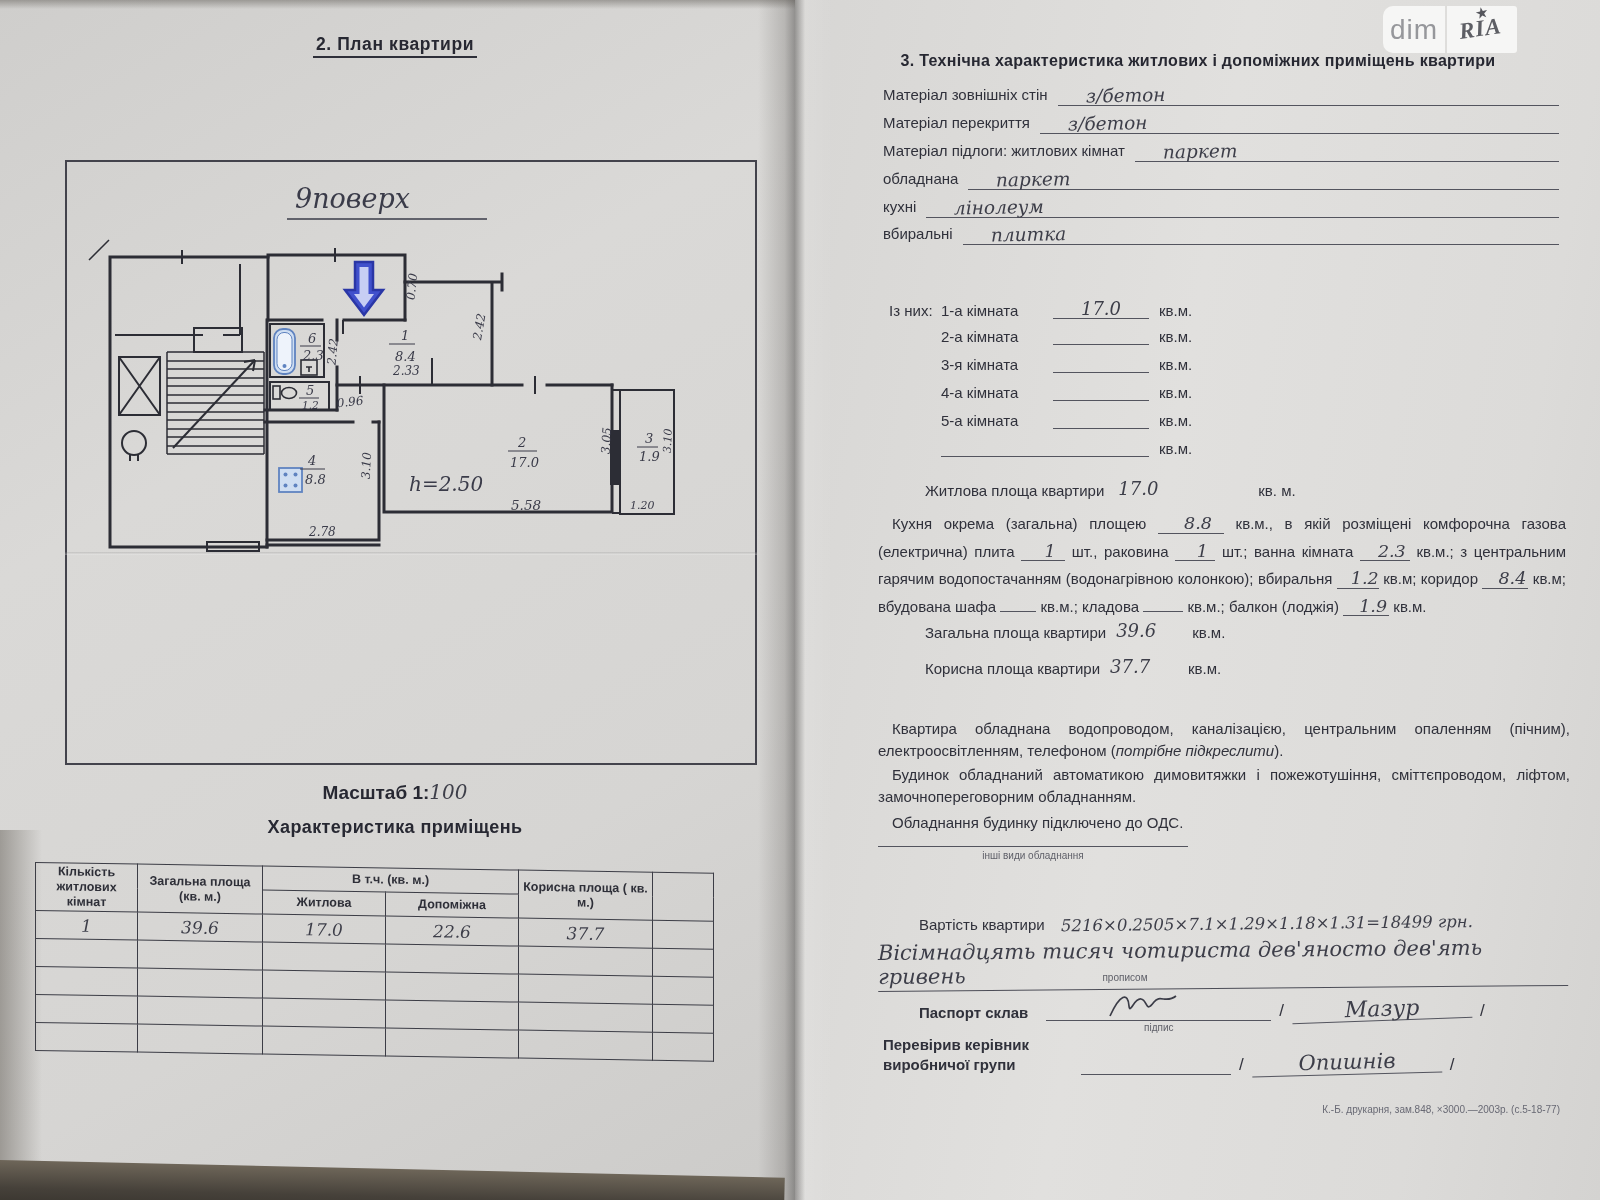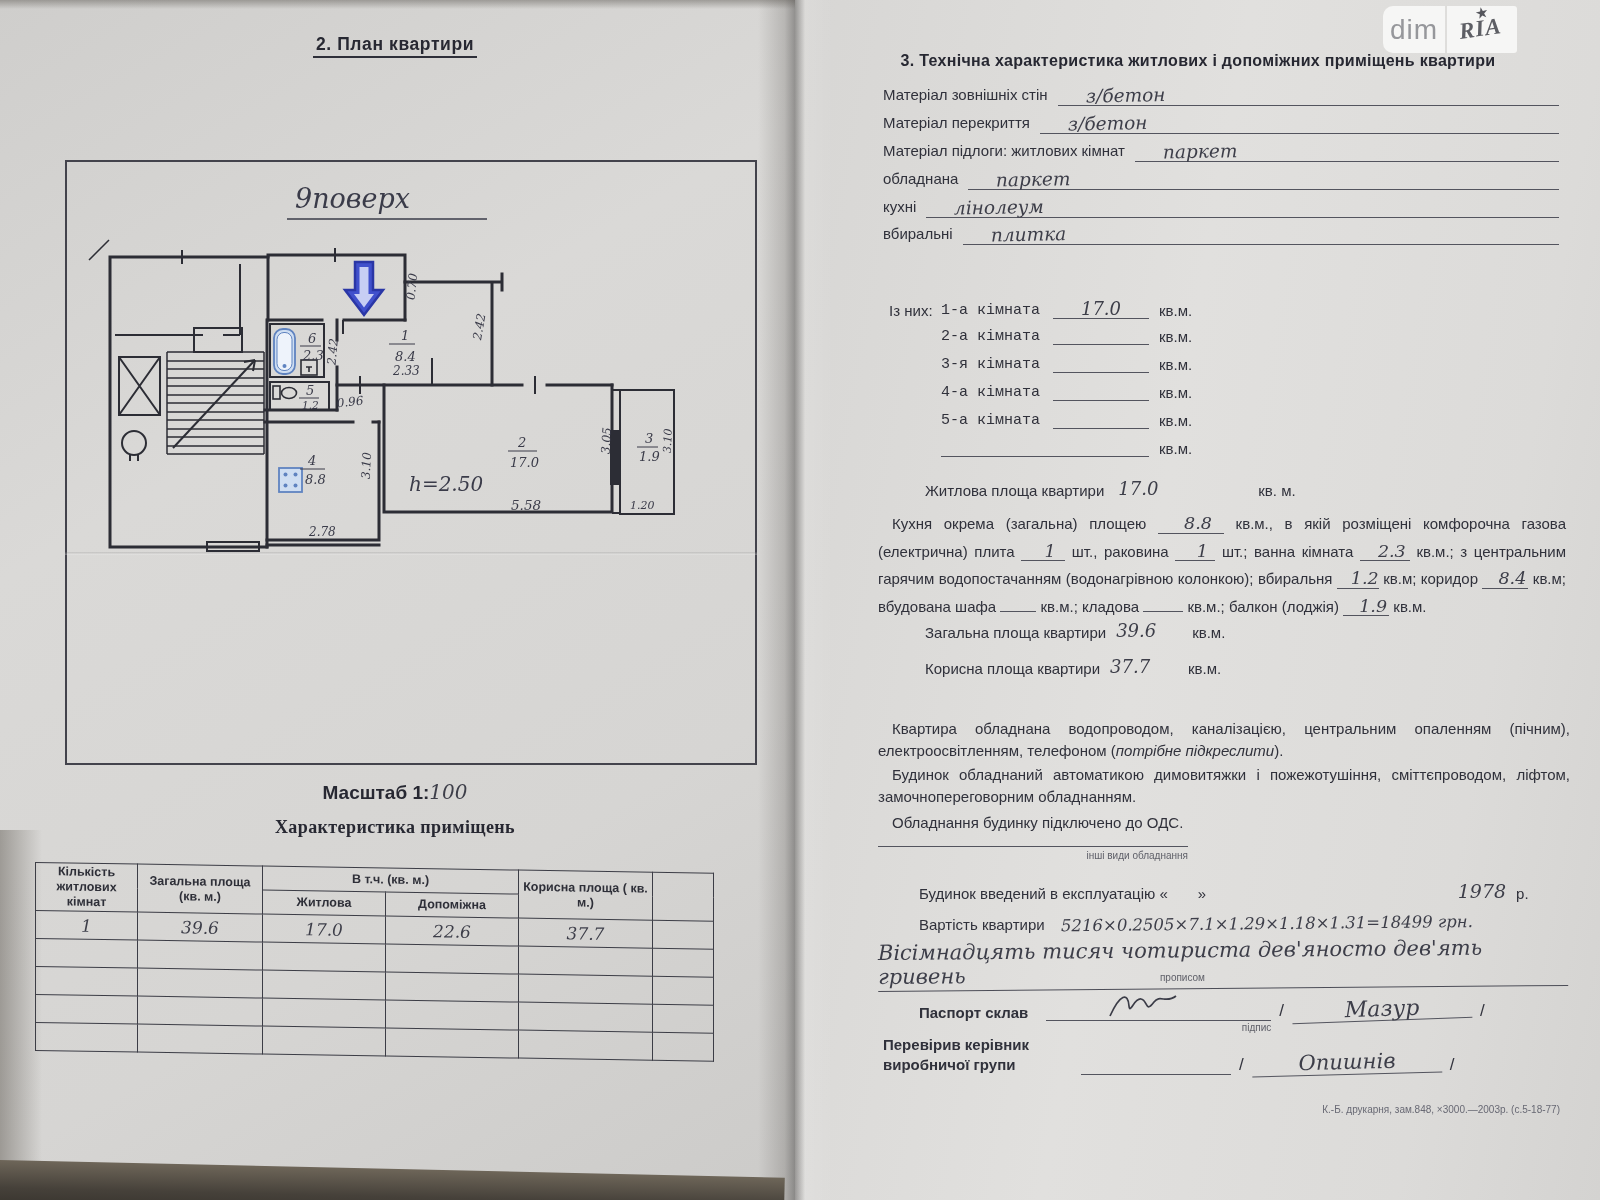--- a/index.html
+++ b/index.html
@@ -22,21 +22,21 @@
   .hw{font-family:"DejaVu Serif",serif;font-style:italic;color:#3d3e49;}
   .abs{position:absolute;}
 
   
   .lp-title{position:absolute;left:0;top:34px;width:790px;text-align:center;}
   .lp-title span{display:inline-block;border-bottom:2px solid #2e2f39;padding:0 3px 1px 3px;
         font-size:17.5px;font-weight:bold;letter-spacing:.6px;color:#272832;}
   .plan-frame{position:absolute;left:65px;top:160px;width:692px;height:605px;border:2px solid #43434c;box-sizing:border-box;}
   .scale-line{position:absolute;left:0;top:780px;width:790px;text-align:center;font-size:19px;font-weight:bold;color:#272832;}
   .scale-line .hw{font-weight:normal;font-size:20px;}
-  .tbl-title{position:absolute;left:0;top:817px;width:790px;text-align:center;font-size:18px;font-weight:bold;letter-spacing:.4px;color:#272832;font-family:Liberation Serif, serif;}
+  .tbl-title{position:absolute;left:0;top:817px;width:790px;text-align:center;font-size:18px;font-weight:bold;letter-spacing:.4px;color:#272832;}
   table.spec{position:absolute;left:35px;top:862px;width:678px;border-collapse:collapse;table-layout:fixed;
         transform:skewY(.9deg);transform-origin:left top;}
   table.spec th,table.spec td{border:1.5px solid #3c3d46;padding:1px 3px;}
   table.spec th{font-size:12.5px;font-weight:600;color:#2e2f38;line-height:1.2;text-align:center;}
   table.spec td{height:25px;}
   td.v{font-family:"DejaVu Serif",serif;font-style:italic;font-size:17px;color:#3d3e49;text-align:center;}
 
   
   .pl{font-family:"DejaVu Serif",serif;font-style:italic;fill:#3a3b49;}
   .dim{font-size:12px;}
@@ -47,25 +47,25 @@
         font-size:16px;font-weight:bold;color:#272832;letter-spacing:.3px;}
   .mat-row{position:absolute;left:88px;width:676px;display:flex;align-items:flex-start;height:22px;}
   .mat-row .lbl{white-space:nowrap;padding-right:10px;}
   .line-fill{flex:1;border-bottom:1.6px solid #53545e;display:flex;align-items:flex-end;}
   .line-fill .val{padding-left:28px;font-size:18.5px;line-height:1.05;transform:rotate(-1deg);}
   .para{position:absolute;left:83px;text-align:justify;line-height:21.5px;text-indent:14px;}
   .ib{display:inline-block;border-bottom:1.6px solid #53545e;text-align:center;
       font-family:"DejaVu Serif",serif;font-style:italic;font-size:17.5px;color:#3d3e49;line-height:1;}
   .room-row{position:absolute;left:94px;display:flex;align-items:flex-end;}
   .room-row .prefix{width:52px;}
-  .room-row .rlabel{width:112px;font-family:Liberation Mono, monospace;}
+  .room-row .rlabel{width:112px;}
   .room-row .rblank{width:96px;border-bottom:1.6px solid #53545e;text-align:center;font-size:18px;line-height:1;}
   .room-row .unit{padding-left:10px;}
   .area-row{position:absolute;left:94px;display:flex;align-items:flex-end;margin-left:36px;}
-  .caption{font-size:10px;color:#5e5f68;text-align:right;}
+  .caption{font-size:10px;color:#5e5f68;text-align:center;}
   .slash{font-size:17px;color:#33343e;padding:0 8px;}
   .sigline{border-bottom:1.6px solid #53545e;position:relative;display:inline-block;}
   .footer{position:absolute;left:400px;top:1104px;width:365px;text-align:right;font-size:10px;color:#686974;}
 
   
   .wm{position:absolute;left:588px;top:6px;display:flex;}
   .wm-dim{width:62px;height:47px;background:rgba(251,251,250,.82);border-radius:10px 0 0 10px;
       display:flex;align-items:center;justify-content:center;font-size:28px;color:#96979b;letter-spacing:1px;}
   .wm-ria{width:70px;height:47px;background:rgba(251,251,250,.82);border-radius:0 3px 3px 0;margin-left:2px;position:relative;}
   .wm-ria .ria{position:absolute;left:12px;top:10px;font-family:"Liberation Serif",serif;font-style:italic;font-weight:bold;
@@ -401,27 +401,20 @@
       <span>Квартира обладнана водопроводом, каналізацією, центральним опаленням (пічним), електроосвітленням, телефоном (</span><span style="font-style:italic">потрібне підкреслити</span><span>).</span>
     </div>
 
     <div class="para pr" style="top:764px;width:692px">Будинок обладнаний автоматикою димовитяжки і пожежотушіння, сміттєпроводом, ліфтом, замочнопереговорним обладнанням.</div>
 
     <div class="para pr" style="top:812px;width:692px">Обладнання будинку підключено до ОДС.</div>
 
     <div class="abs" style="left:83px;top:826px;width:310px;height:20px;border-bottom:1.6px solid #53545e"></div>
     <div class="abs caption" style="left:83px;top:850px;width:310px">інші види обладнання</div>
 
-    <div class="area-row pr" style="left:88px;top:880px">
-      <span>Будинок введений в експлуатацію «</span>
-      <span class="rblank" style="width:30px"></span>
-      <span>»</span>
-      <span class="rblank hw" style="width:300px;text-align:right;padding-right:10px;font-size:19px">1978</span>
-      <span class="unit">р.</span>
-    </div>
 
     <div class="area-row pr" style="left:88px;top:914px">
       <span>Вартість квартири</span>
       <span class="rblank hw" style="width:440px;margin-left:10px;font-size:16.5px;text-align:left;padding-left:6px;transform:rotate(-.6deg)">5216×0.2505×7.1×1.29×1.18×1.31=18499 грн.</span>
     </div>
 
     <div class="abs hw" style="left:83px;top:938px;width:690px;font-size:21px;border-bottom:1.6px solid #4c4d57;transform:rotate(-.5deg);padding-bottom:2px">Вісімнадцять тисяч чотириста дев'яносто дев'ять гривень</div>
     <div class="abs caption" style="left:250px;top:972px;width:160px">прописом</div>
 
     <div class="area-row pr" style="left:88px;top:996px">

